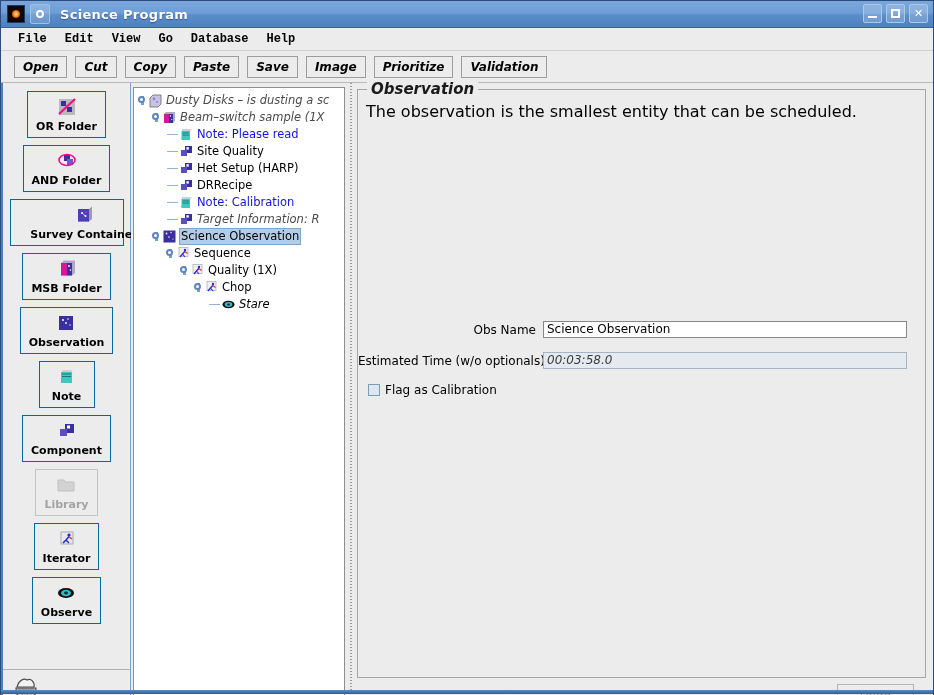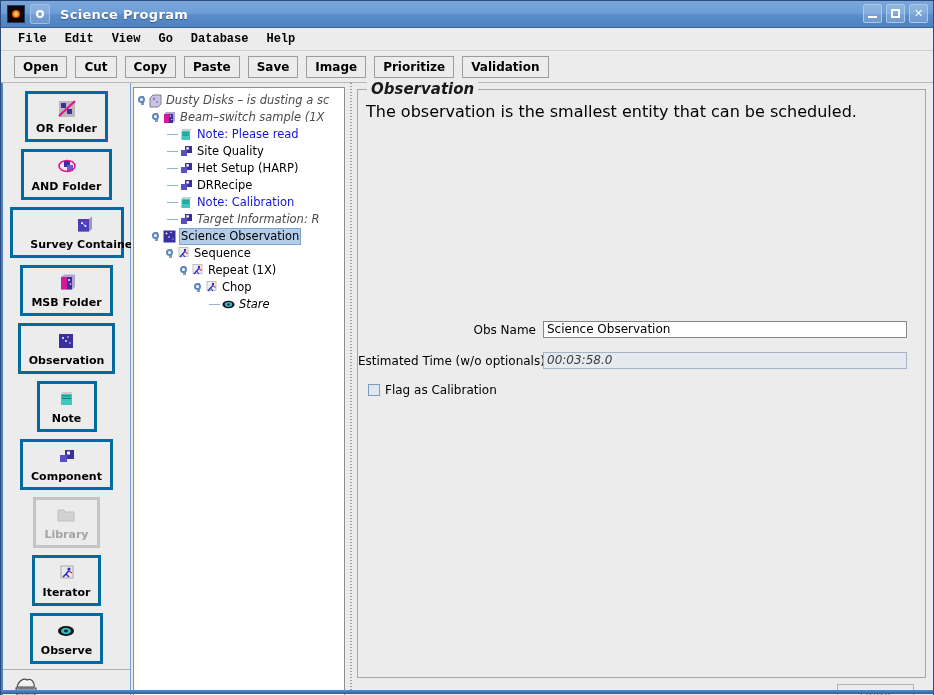--- a/index.html
+++ b/index.html
@@ -144,20 +144,21 @@
   }
   .tool-btn {
     background: #ececec;
     border: 1px solid #9d9d9d;
     padding: 3px 8px;
     font-size: 12px;
     font-weight: bold;
     color: #000;
     cursor: pointer;
     font-family: "DejaVu Sans", "Liberation Sans", sans-serif;
+    font-style: italic;
   }
 
   
   #content {
     display: flex;
     height: 635px;
     background: #ececec;
     padding: 0;
   }
 
@@ -175,21 +176,21 @@
   #palette-items {
     flex: 1;
     display: flex;
     flex-direction: column;
     align-items: center;
     gap: 7px;
     padding-top: 6px;
     border-bottom: 1px solid #b0b0b0;
   }
   .pal-btn {
-    border: 3px solid #0369a1;
+    border: 1px solid #0369a1;
     background: #ececec;
     display: flex;
     flex-direction: column;
     align-items: center;
     justify-content: center;
     padding: 5px 8px 4px 8px;
     cursor: pointer;
     min-width: 38px;
   }
   .pal-btn.selected {
@@ -738,21 +739,21 @@
             <span class="handle expanded"></span>
             <span class="ticon">
               <svg width="15" height="15" viewBox="0 0 15 15">
                 <rect x="3" y="1.5" width="9" height="9" fill="#f0f0f0" stroke="#a9a9a9" stroke-width="0.7"></rect>
                 <circle cx="9" cy="4" r="1.2" fill="#2b2bd0"></circle>
                 <path d="M9 5.2 L6.5 8 L4 11" stroke="#2b2bd0" stroke-width="1.3" fill="none"></path>
                 <path d="M9 5.6 L11.5 7.5" stroke="#e22" stroke-width="1.1" fill="none"></path>
                 <path d="M6.5 8 L9 11" stroke="#2b2bd0" stroke-width="1.1" fill="none"></path>
               </svg>
             </span>
-            <span class="tlabel">Repeat (1X)</span>
+            <span class="tlabel">Quality (1X)</span>
           </div>
 
           <div class="tnode" style="padding-left:56px">
             <span class="handle expanded"></span>
             <span class="ticon">
               <svg width="15" height="15" viewBox="0 0 15 15">
                 <rect x="3" y="1.5" width="9" height="9" fill="#f0f0f0" stroke="#a9a9a9" stroke-width="0.7"></rect>
                 <circle cx="9" cy="4" r="1.2" fill="#2b2bd0"></circle>
                 <path d="M9 5.2 L6.5 8 L4 11" stroke="#2b2bd0" stroke-width="1.3" fill="none"></path>
                 <path d="M9 5.6 L11.5 7.5" stroke="#e22" stroke-width="1.1" fill="none"></path>

